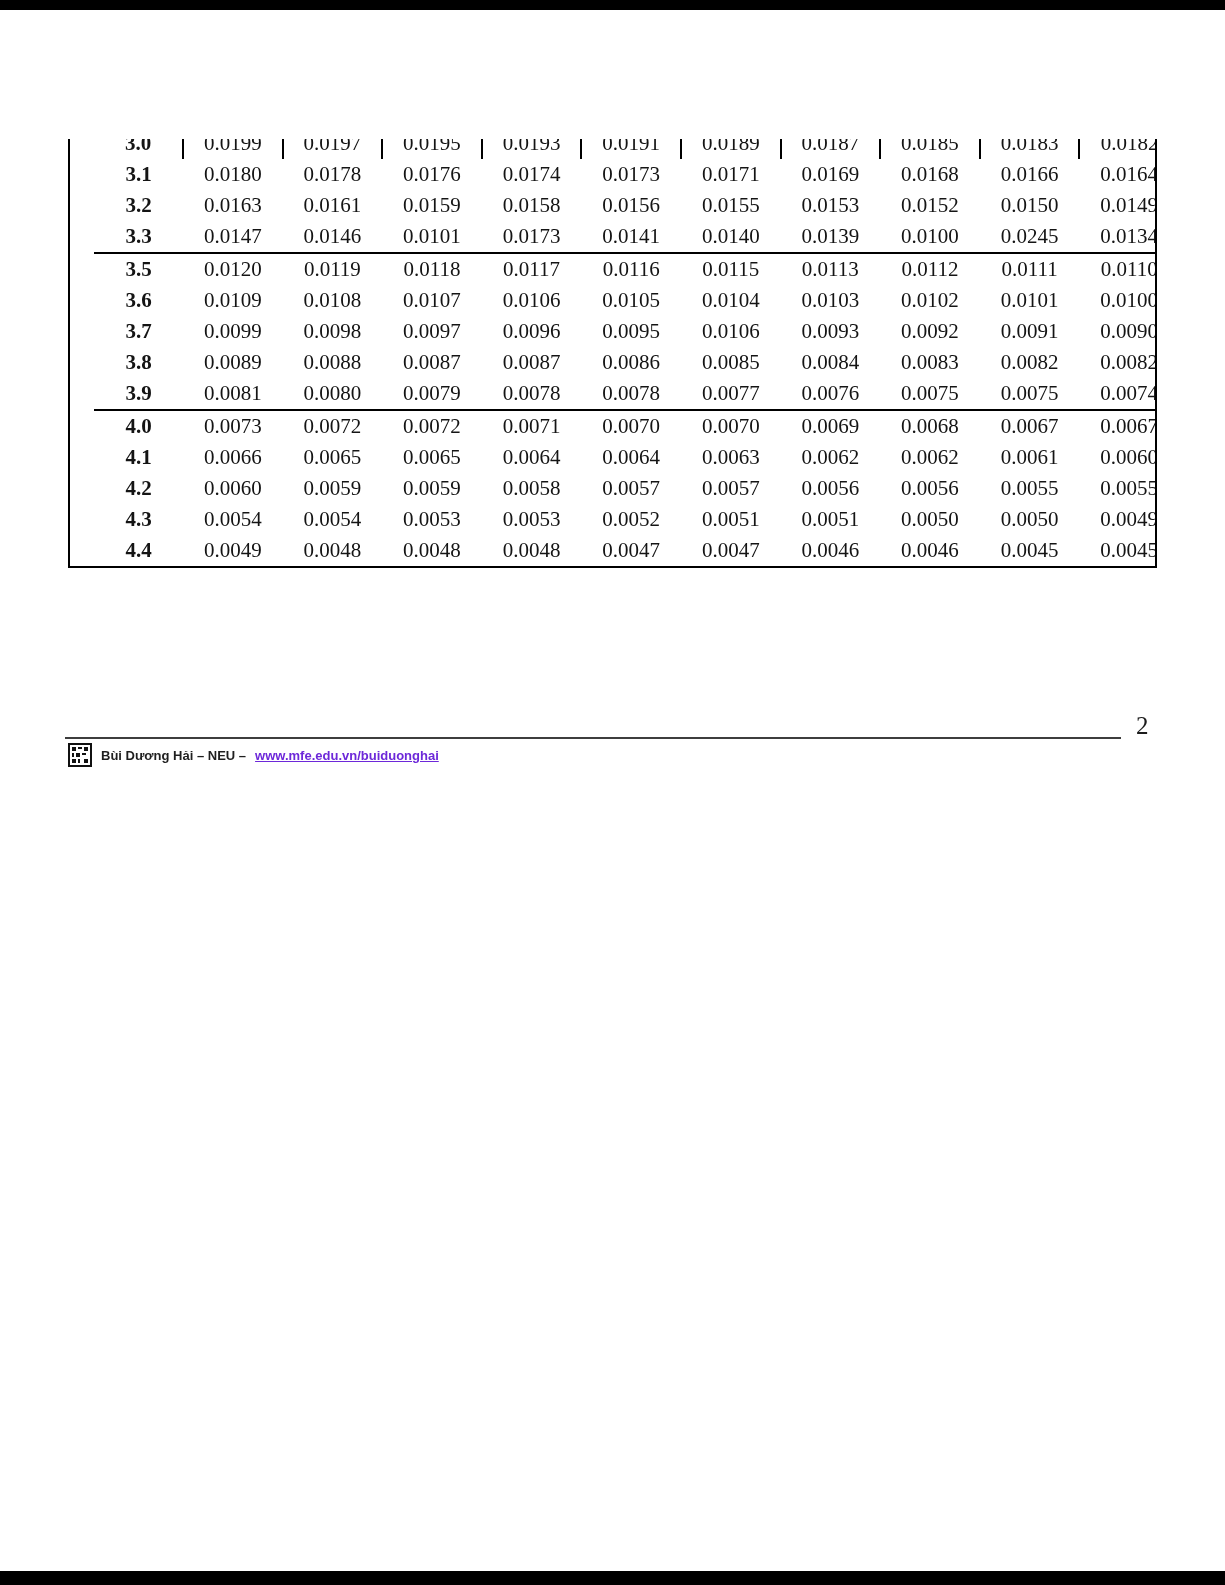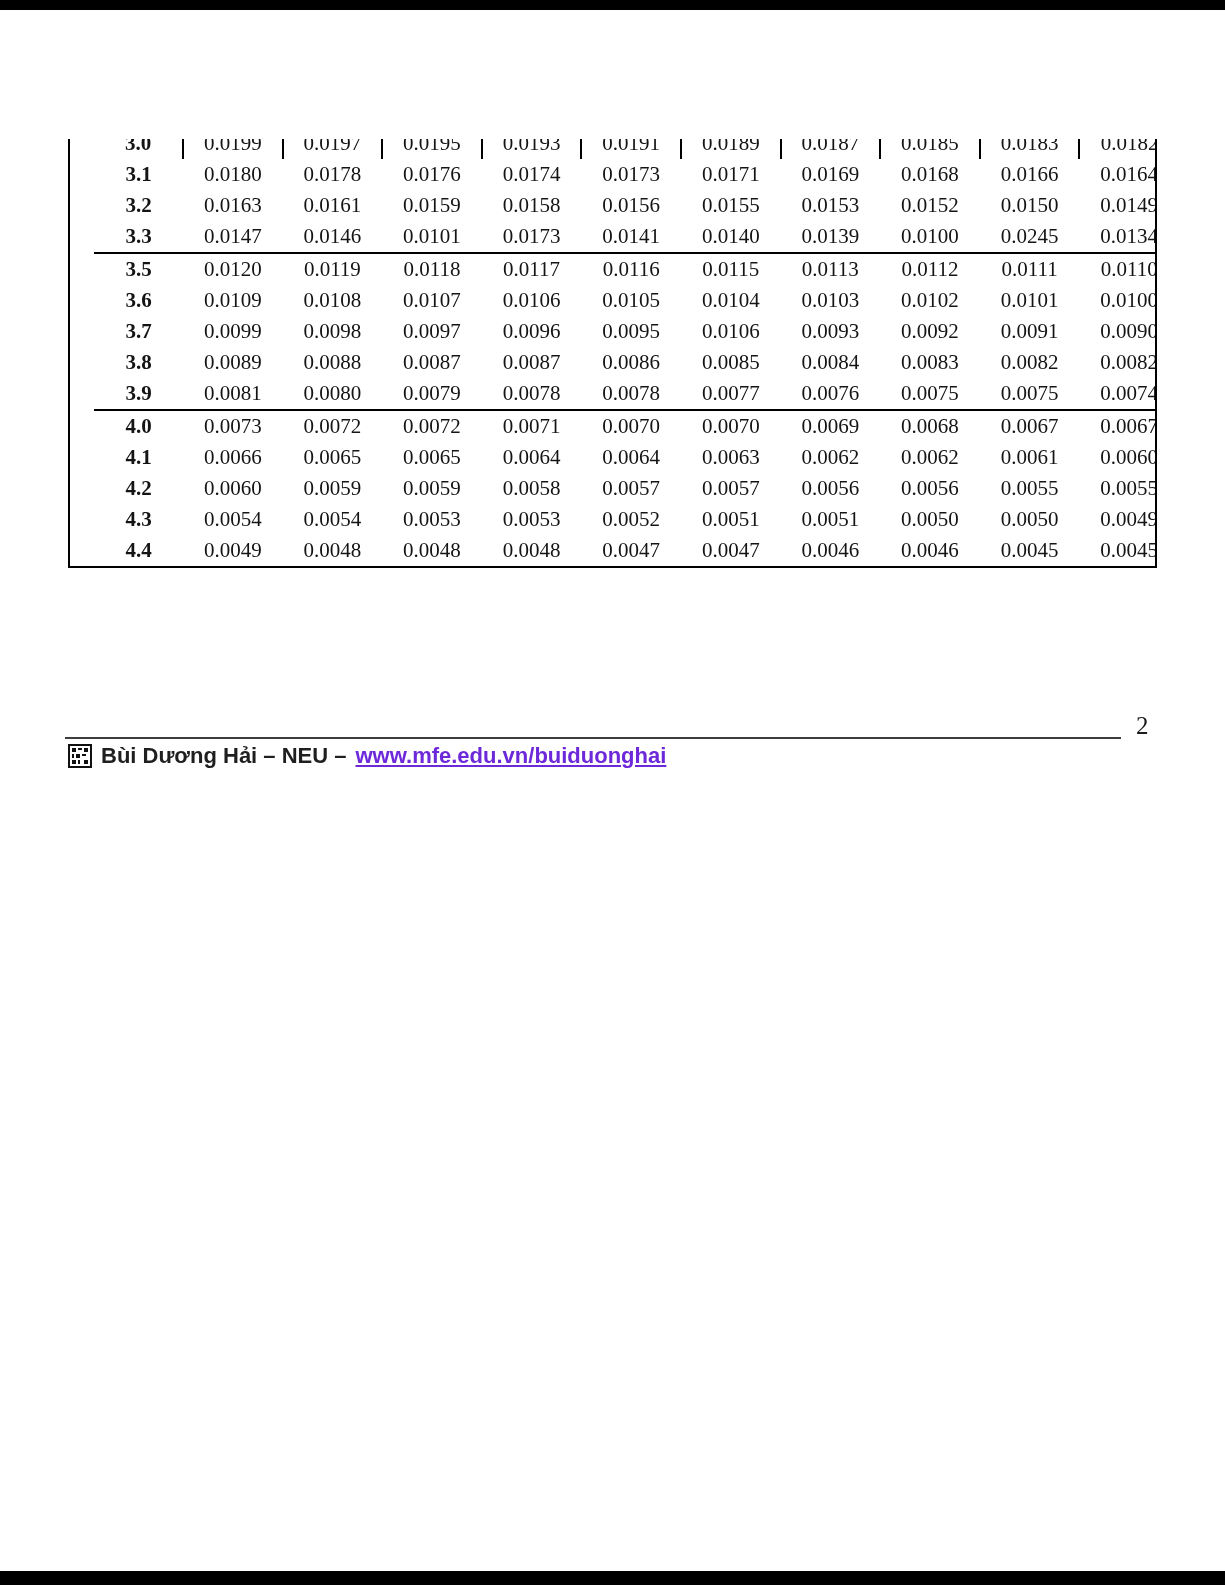--- a/index.html
+++ b/index.html
@@ -79,21 +79,21 @@
   }
   .footer-line {
     position: absolute;
     left: 68px;
     top: 743px;
     display: flex;
     align-items: center;
     gap: 9px;
     font-family: "Liberation Sans", sans-serif;
     font-weight: bold;
-    font-size: 22px;
+    font-size: 13px;
     color: #1f1f1f;
     white-space: nowrap;
   }
   .footer-line .qr {
     width: 24px;
     height: 24px;
     flex: 0 0 auto;
   }
   .footer-line a {
     text-decoration: underline;

